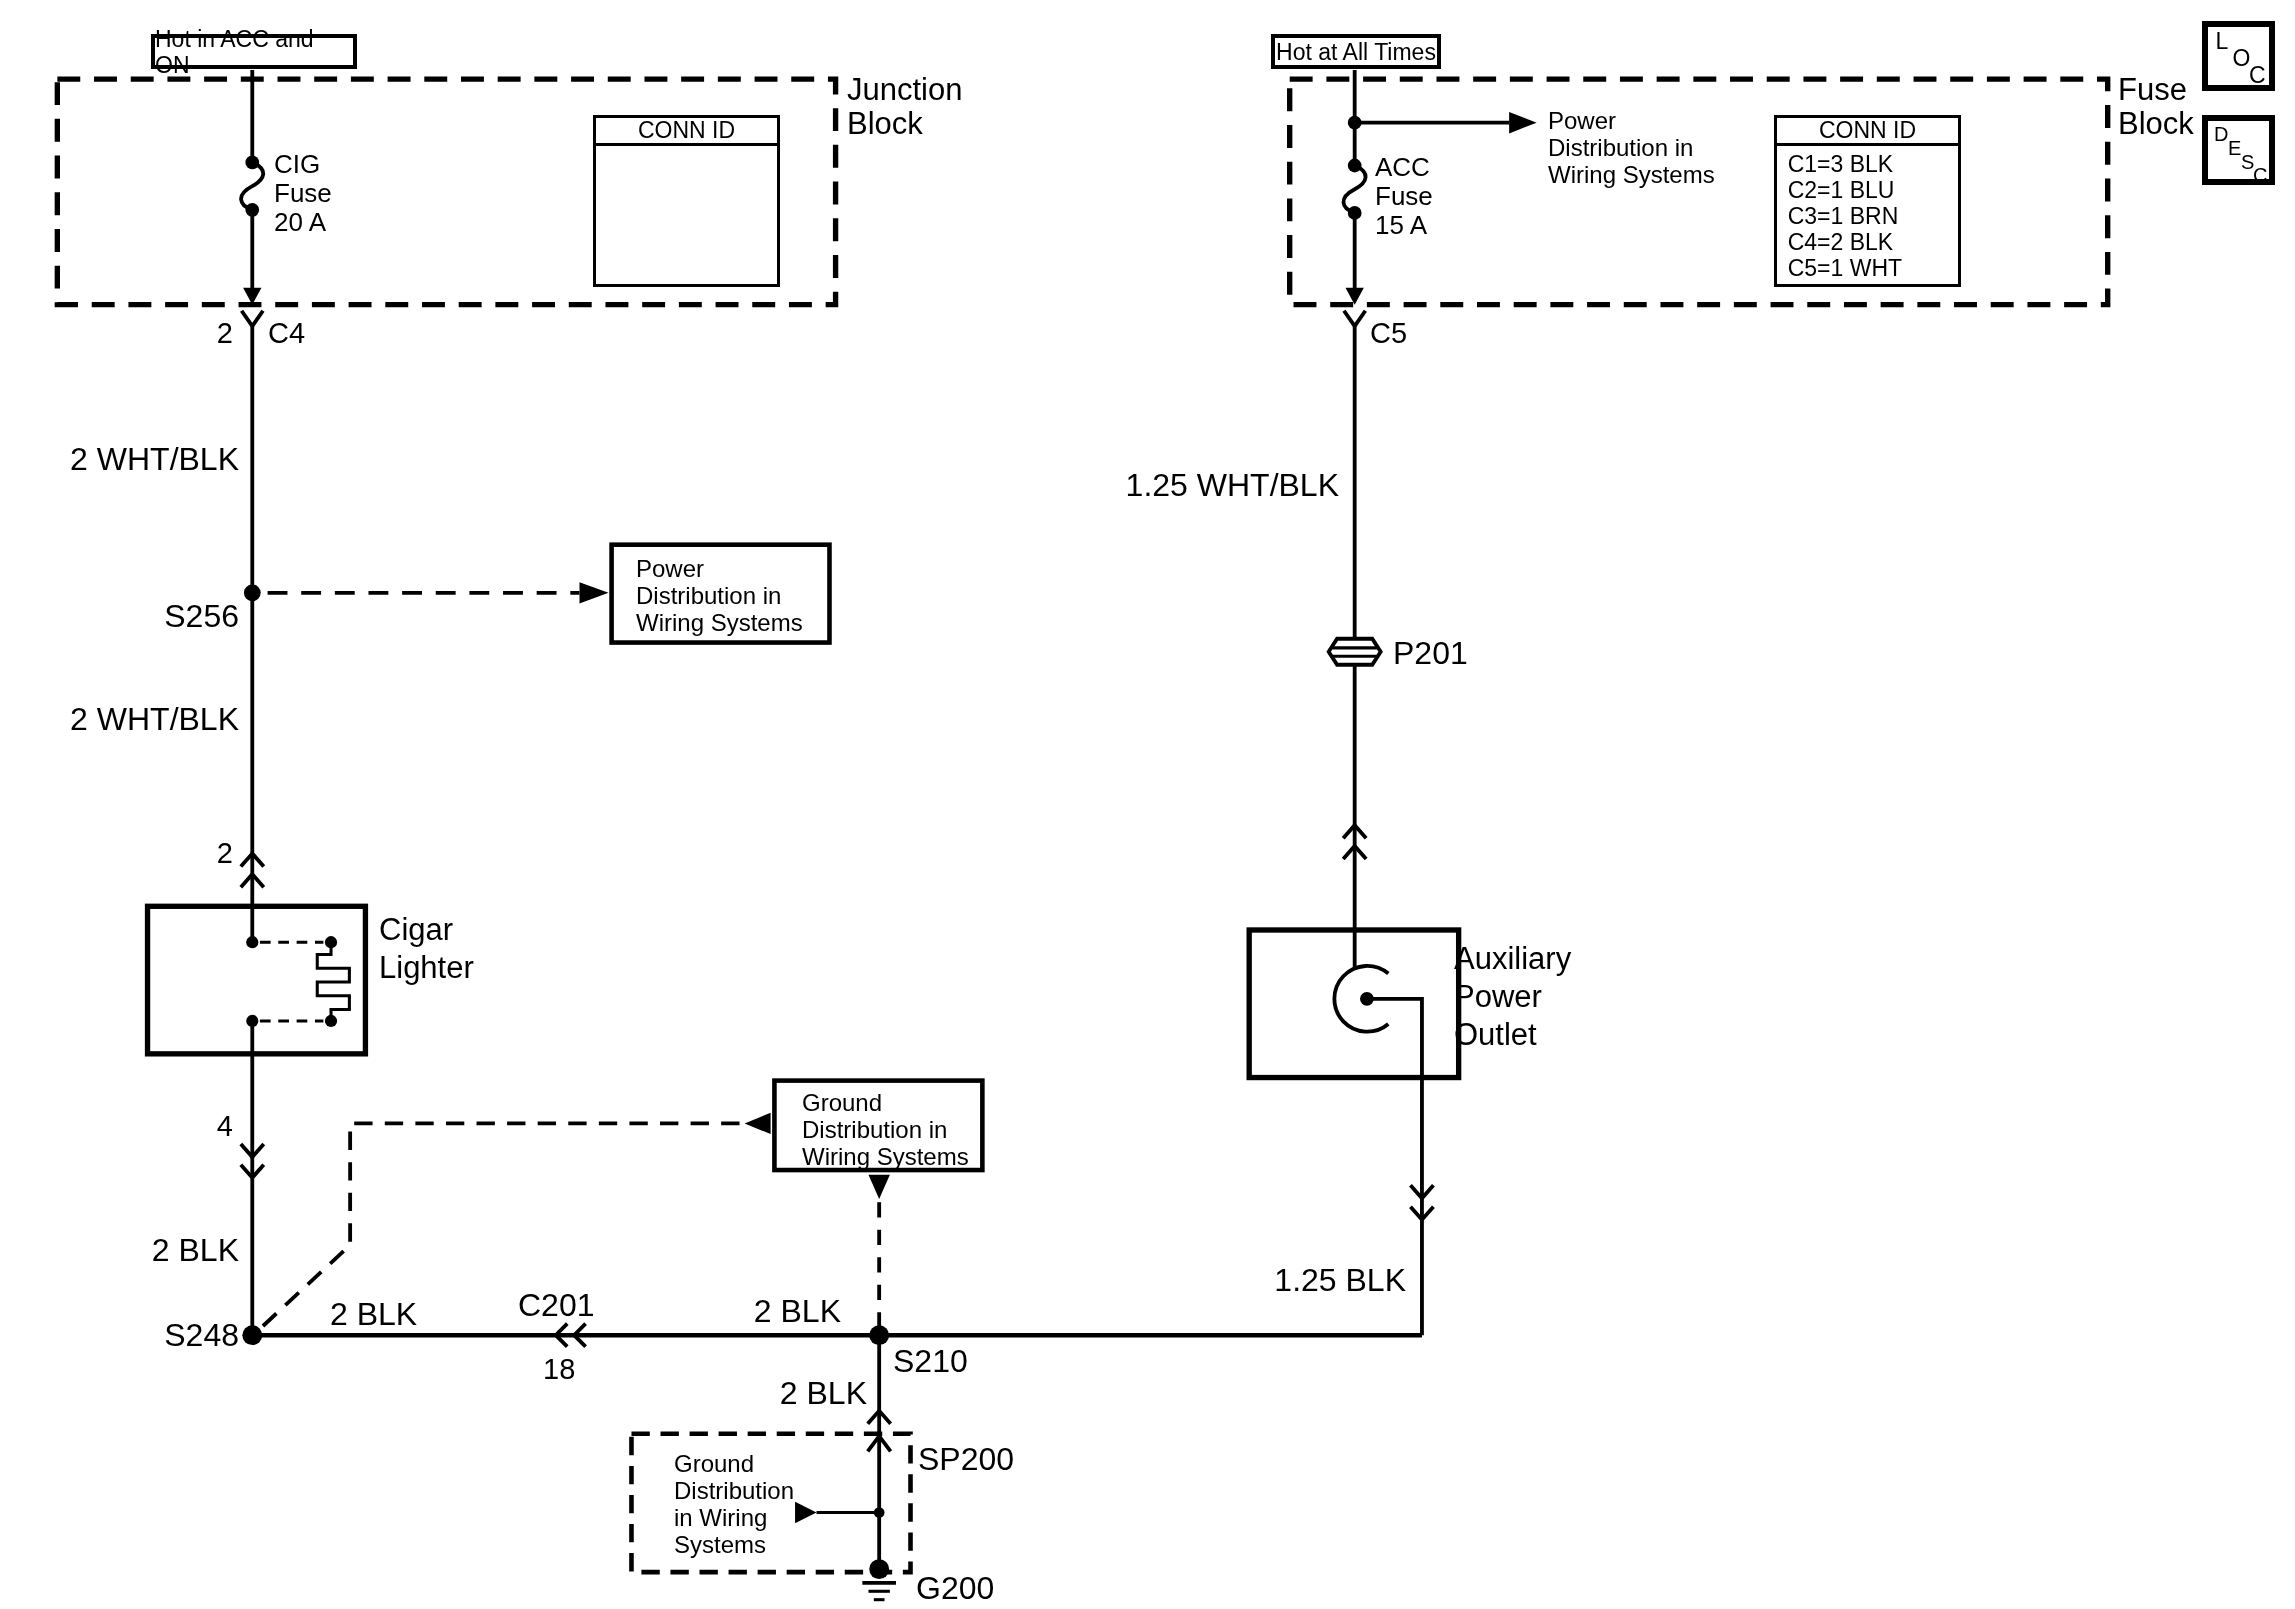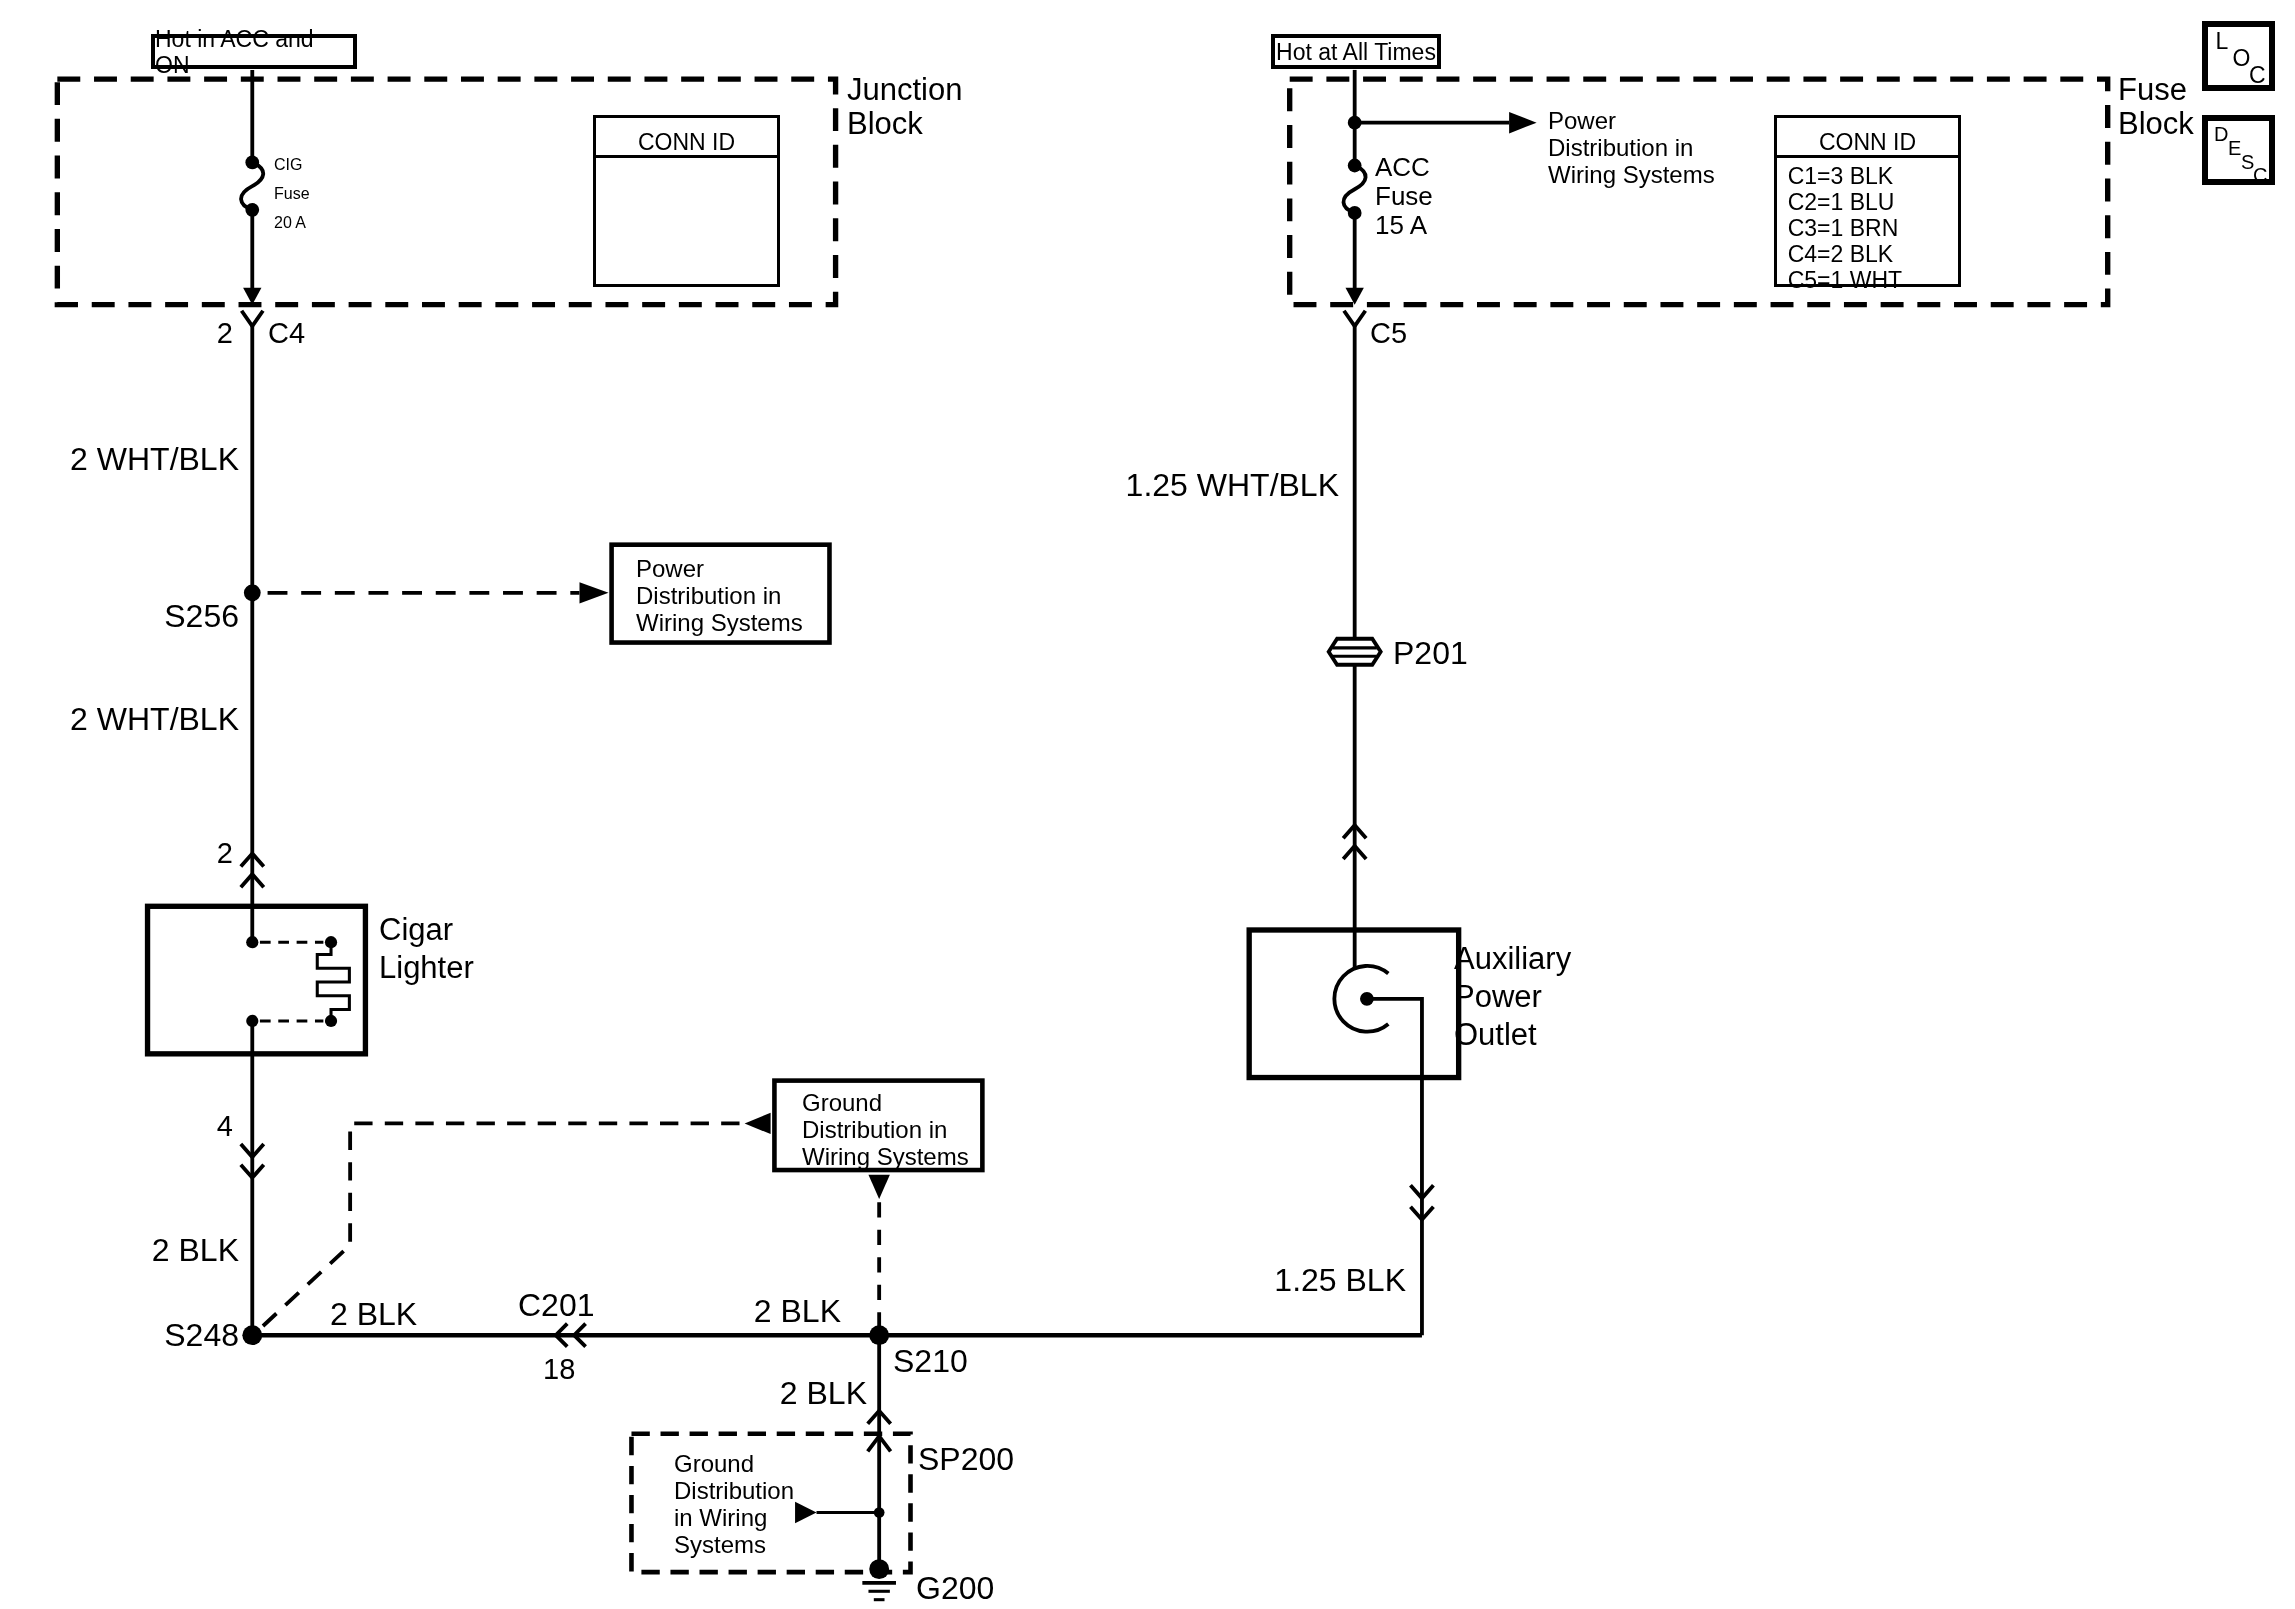--- a/index.html
+++ b/index.html
@@ -18,21 +18,21 @@
   .f-ref{font-size:24px;line-height:27px;}
   .hotbox{
     position:absolute;border:4.6px solid #000;box-sizing:border-box;
     display:flex;align-items:center;justify-content:center;background:#fff;
   }
   .conn-table{
     position:absolute;border:3.8px solid #000;box-sizing:border-box;background:#fff;
   }
   .conn-table .hd{
     height:28px;border-bottom:3.8px solid #000;box-sizing:border-box;
-    display:flex;align-items:center;justify-content:center;font-size:23px;margin-top:12px;
+    display:flex;align-items:center;justify-content:center;font-size:23px;
   }
   .conn-table .rows{padding:4.6px 0 0 10.7px;}
   .conn-table .rows div{font-size:23px;line-height:26px;}
   .tagbox{position:absolute;border:6.1px solid #000;box-sizing:border-box;background:#fff;}
   .tagbox span{position:absolute;font-size:23px;line-height:23px;}
   .tagbox.small span{font-size:20px;line-height:20px;}
 </style>
 </head>
 <body>
 
@@ -137,21 +137,21 @@
 
   <div class="lbl f-block" style="left:847px;top:73px;">
     <div>Junction</div>
     <div>Block</div>
   </div>
   <div class="lbl f-block" style="left:2118px;top:73px;">
     <div>Fuse</div>
     <div>Block</div>
   </div>
 
-  <div class="lbl" style="left:274px;top:150px;font-size:16px;line-height:29px;">
+  <div class="lbl" style="left:274px;top:150px;font-size:26px;line-height:29px;">
     <div>CIG</div>
     <div>Fuse</div>
     <div>20 A</div>
   </div>
   <div class="lbl" style="left:1375px;top:153px;font-size:26px;line-height:29px;">
     <div>ACC</div>
     <div>Fuse</div>
     <div>15 A</div>
   </div>
 

